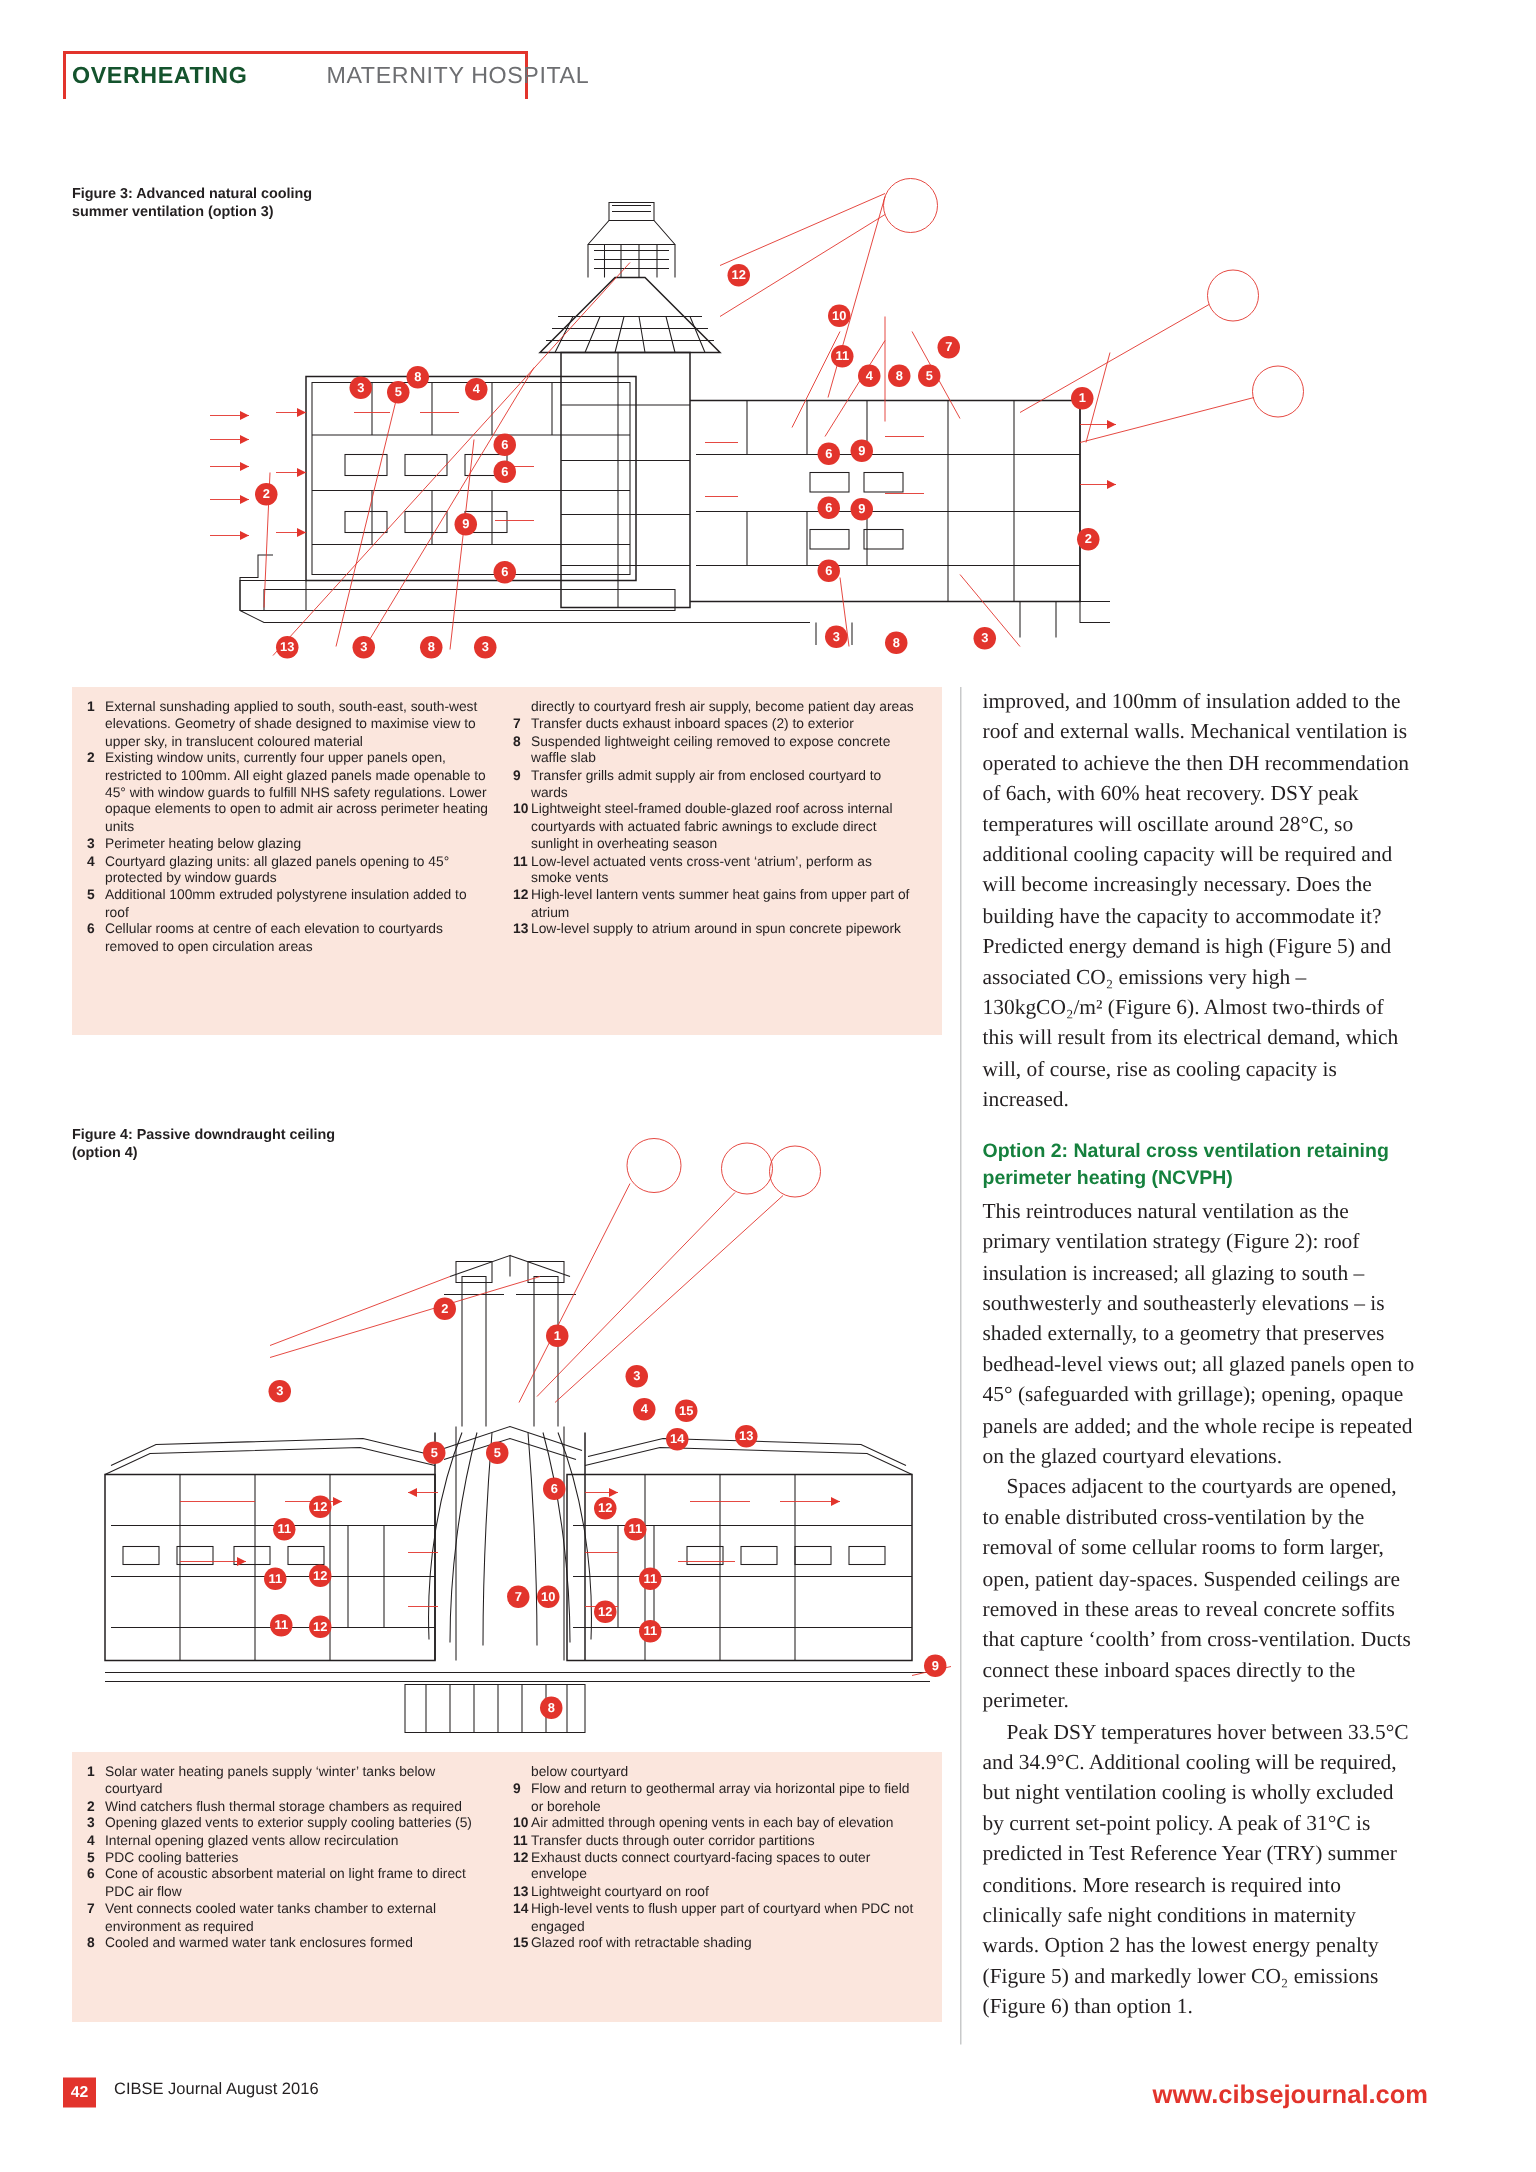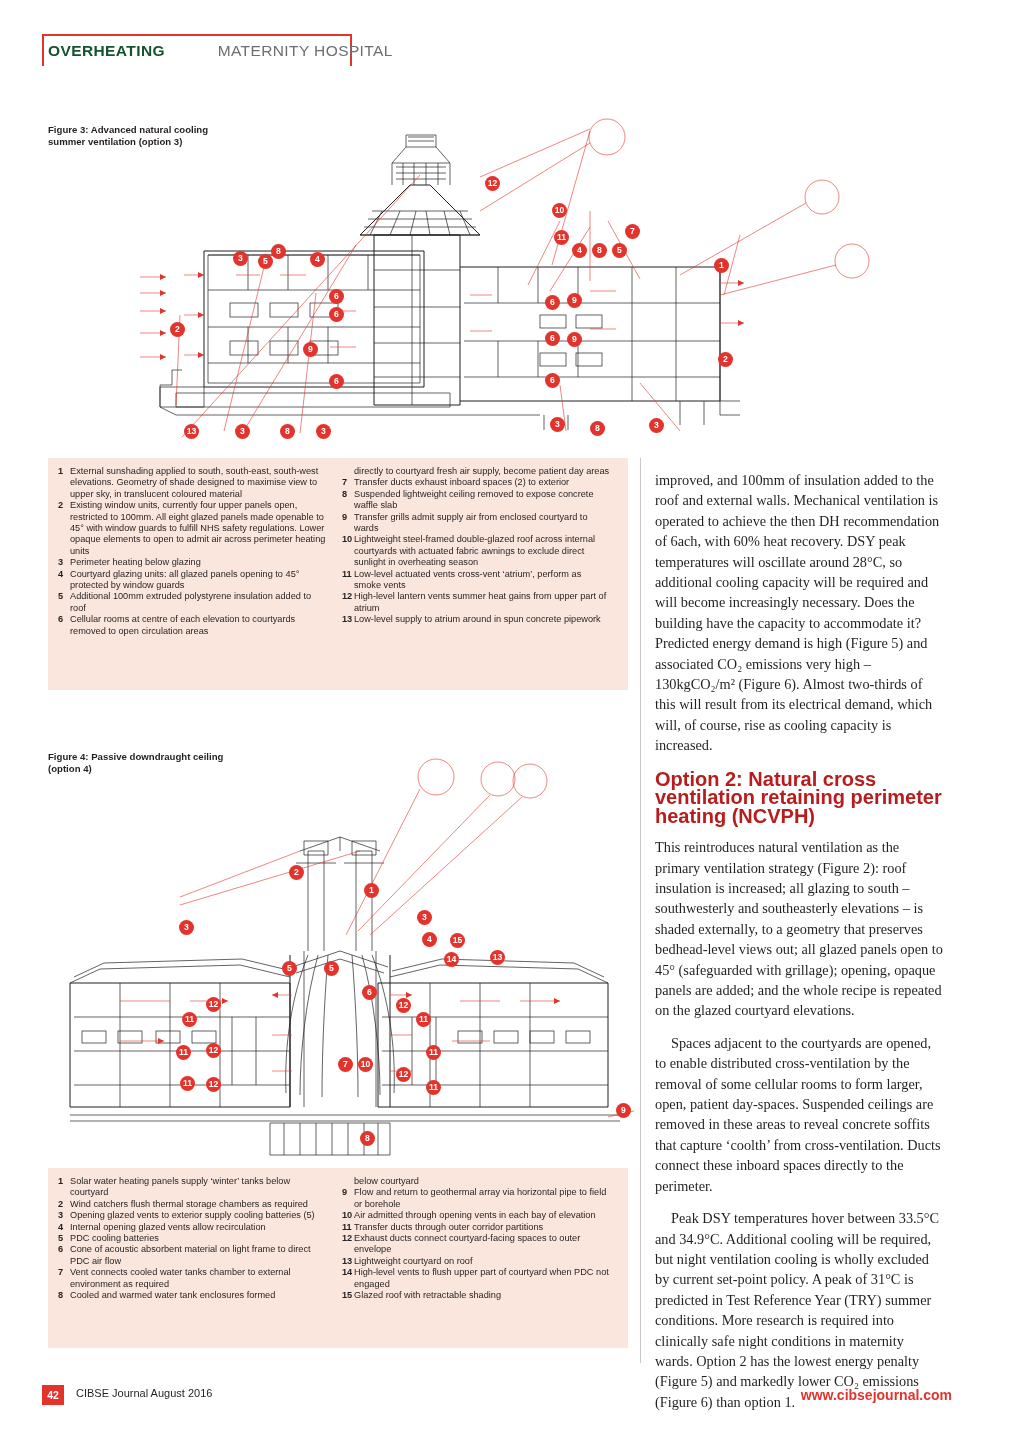--- a/index.html
+++ b/index.html
@@ -124,26 +124,26 @@
     position: absolute;
     left: 655px;
     top: 458px;
     width: 290px;
     font-family: "Liberation Serif", serif;
     font-size: 14.3px;
     line-height: 20.4px;
     color: #231f20;
     text-align: left;
   }
-  .col-right p { margin: 12px 0 0 0; }
+  .col-right p { margin: 0 0 0 0; }
   .col-right p.indent { text-indent: 16px; }
   .col-right h2 {
     font-family: "Liberation Sans", sans-serif;
-    color: #b91c1c;
-    font-size: 20px;
+    color: #15803d;
+    font-size: 13px;
     line-height: 18.5px;
     font-weight: bold;
     margin: 14px 0 3px 0;
   }
   .col-rule {
     position: absolute;
     left: 640px;
     top: 458px;
     width: 1px;
     height: 905px;
@@ -169,21 +169,21 @@
     left: 76px;
     top: 1387px;
     font-size: 11px;
     color: #231f20;
   }
   .footer-text b { font-weight: normal; }
   .footer-url {
     position: absolute;
     right: 72px;
     top: 1387px;
-    font-size: 14px;
+    font-size: 17px;
     font-weight: bold;
     color: #e2342c;
   }
 
   
   .bubble {
     position: absolute;
     width: 15px;
     height: 15px;
     border-radius: 50%;

